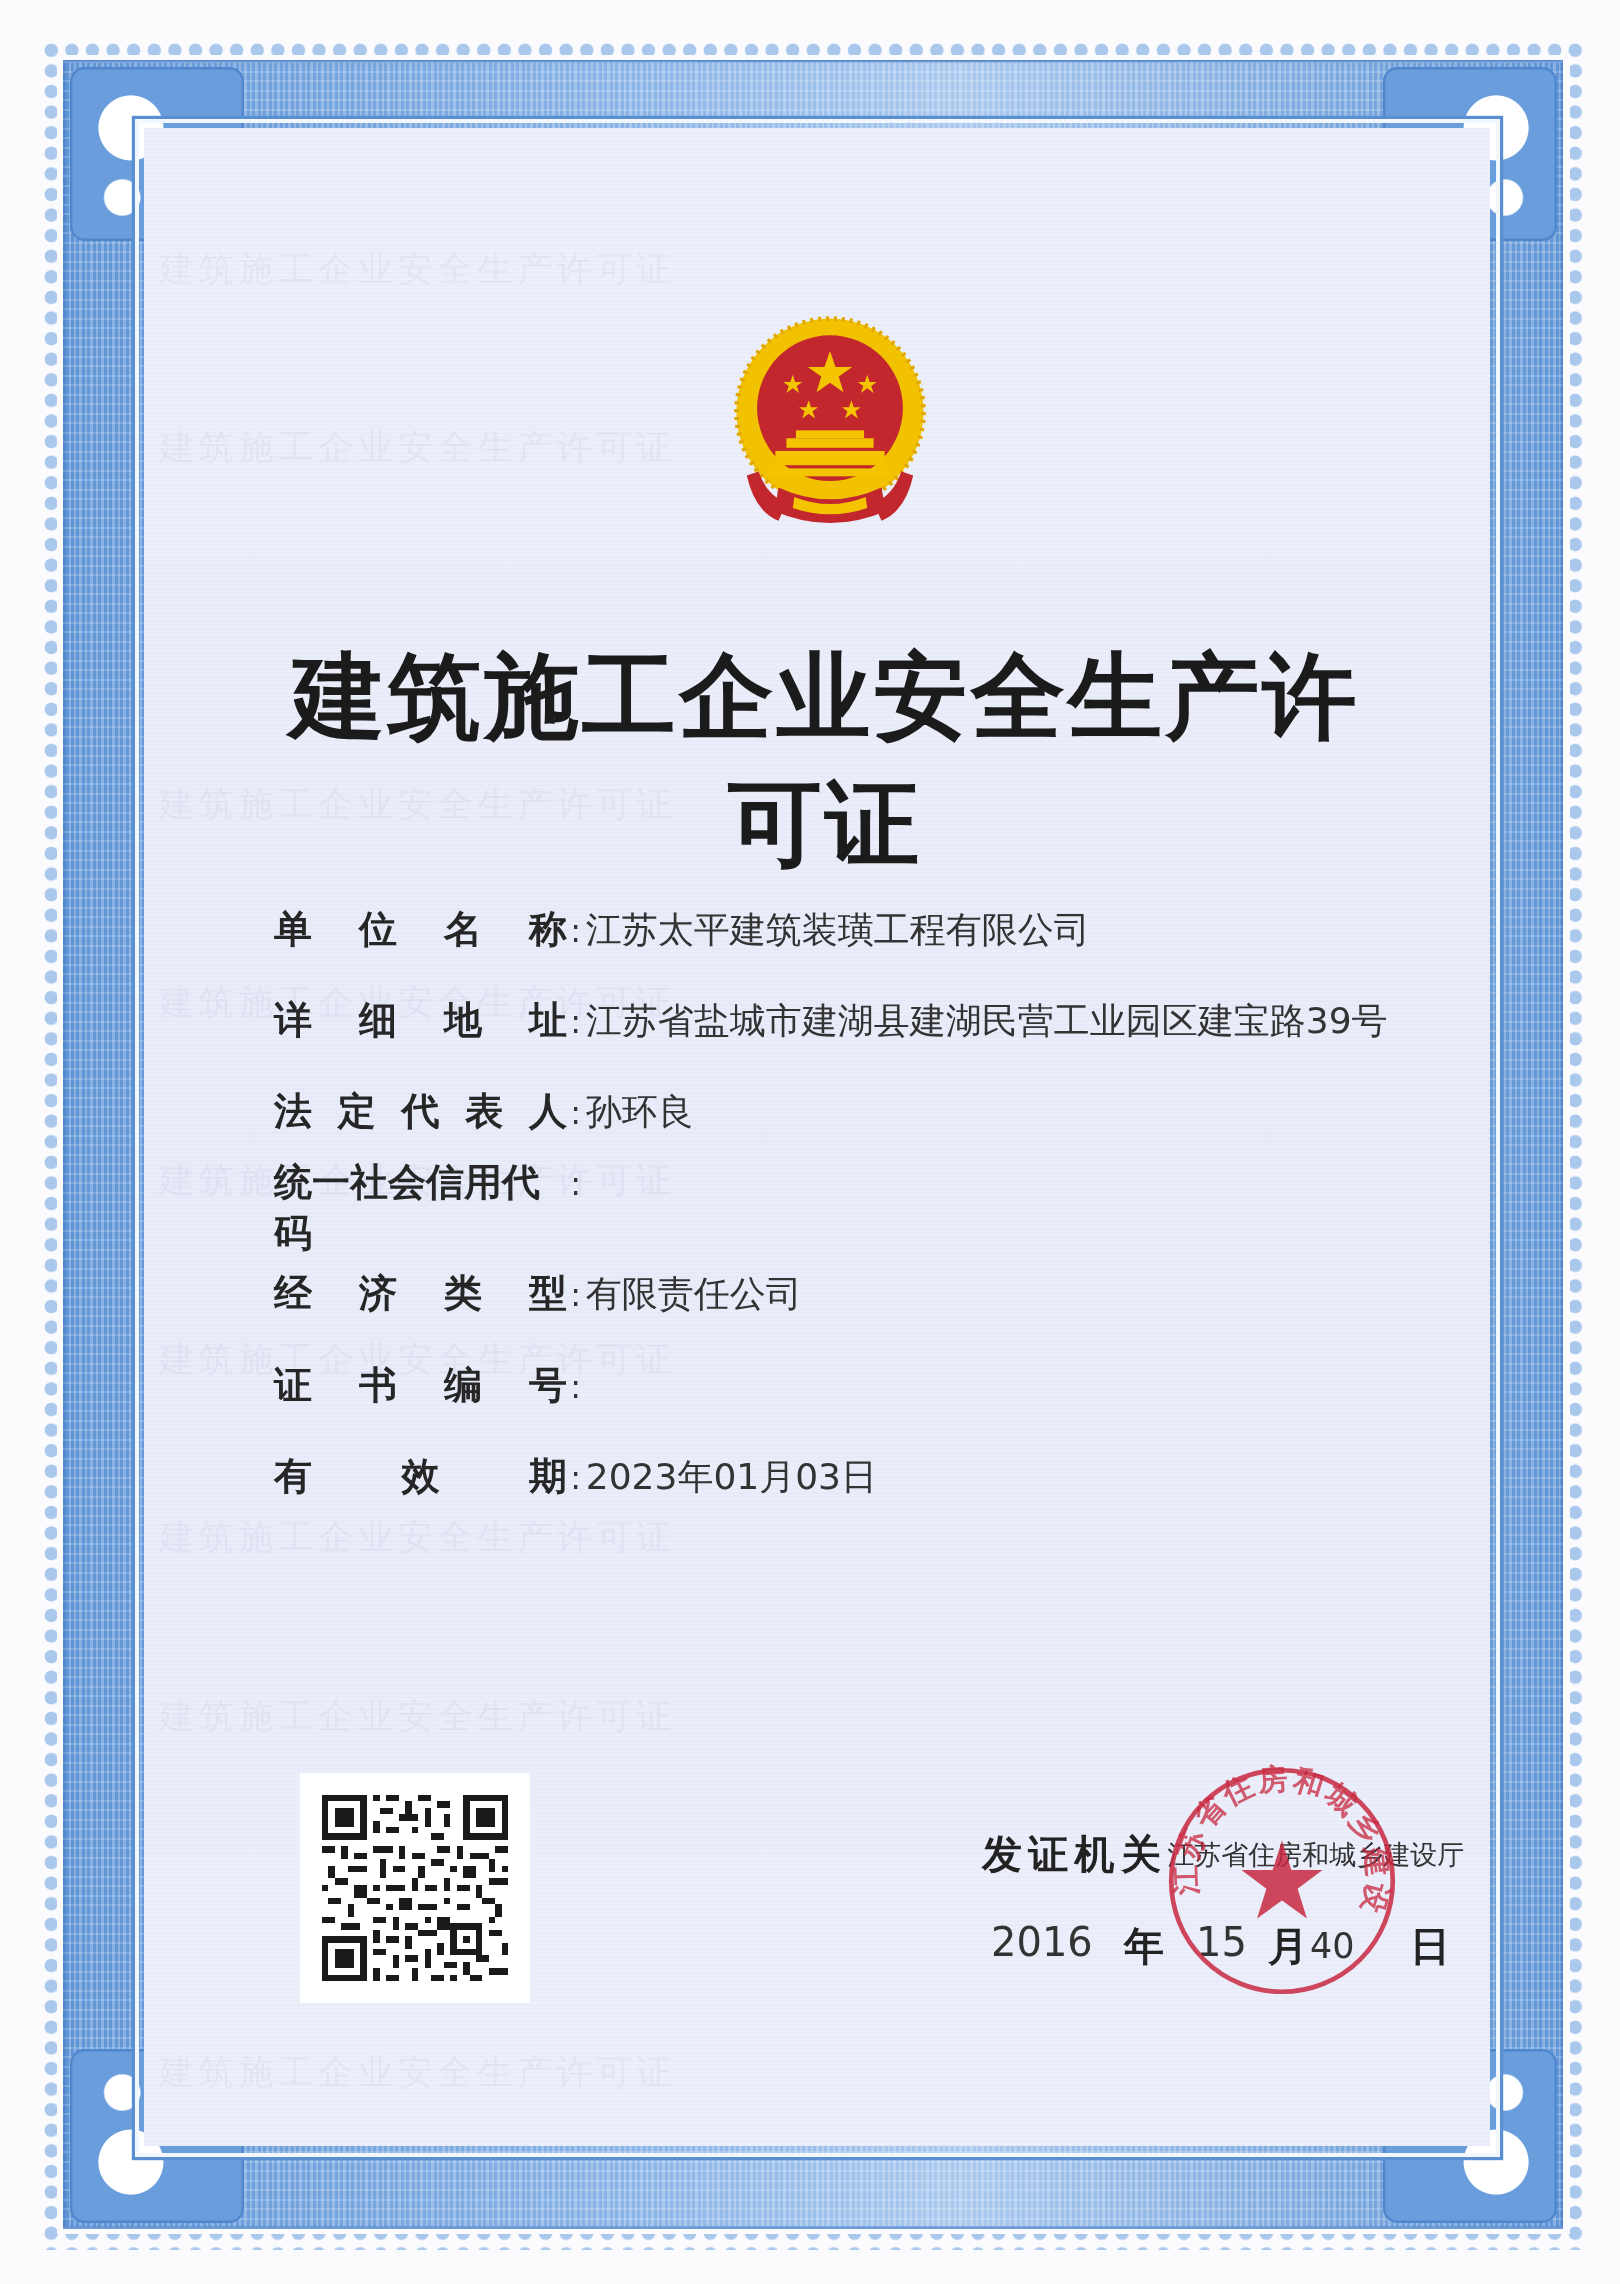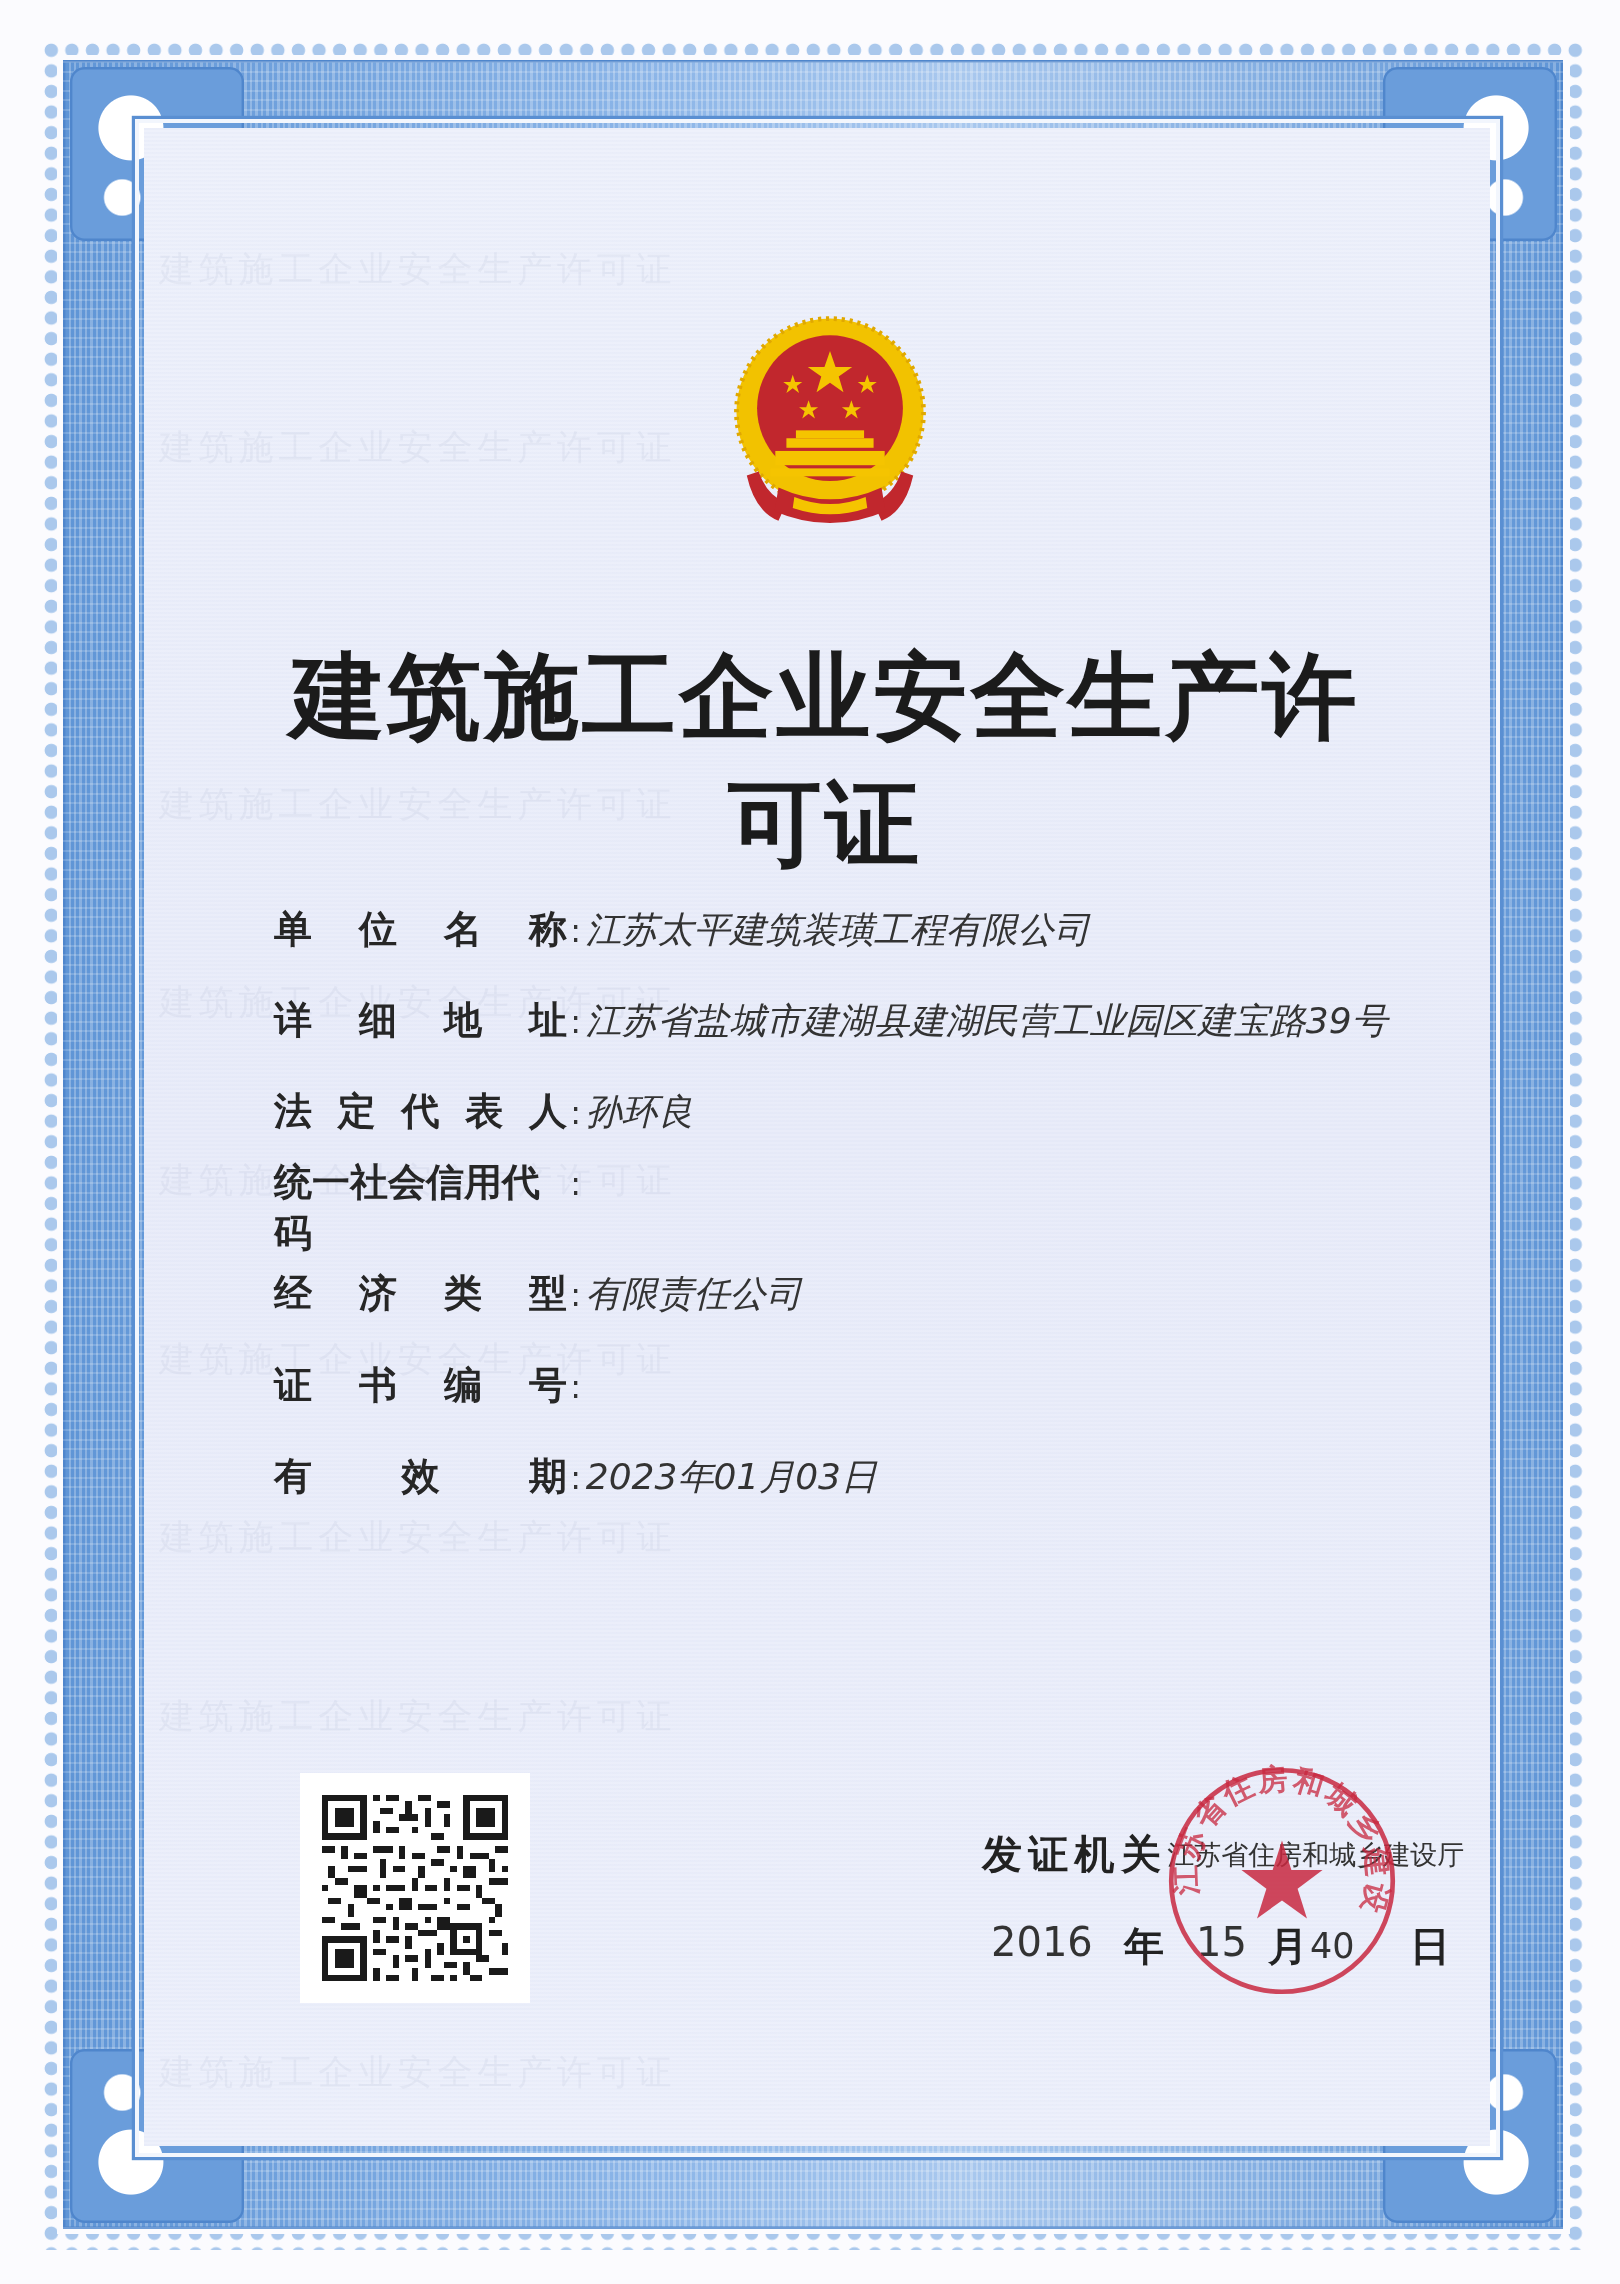--- a/index.html
+++ b/index.html
@@ -75,21 +75,21 @@
     font-family:"DejaVu Sans", sans-serif;
   }
 
   
   .field { position:absolute; left:274px; height:63px; display:flex; align-items:baseline; }
   .label {
     width:293px; display:flex; justify-content:space-between;
     font-size:38px; font-weight:bold; color:#262626;
   }
   .colon { font-size:32px; margin:0 4.8px 0 3.2px; color:#333; }
-  .value { font-size:36px; color:#333; white-space:nowrap;font-style:italic; }
+  .value { font-size:36px; color:#333; white-space:nowrap; }
 
   
   .qr-box { position:absolute; left:300px; top:1773px; width:230px; height:230px; background:#fff; }
   .qr { position:absolute; left:22px; top:22px; width:186px; height:186px; }
 
   
   .issuer { position:absolute; left:982px; top:1827px; display:flex; align-items:center; }
   .issuer-label { font-size:40px; font-weight:bold; letter-spacing:6.3px; color:#222; }
   .issuer-value { font-size:27px; color:#333; }
   .date { position:absolute; top:1919px; font-size:40px; color:#333; }

